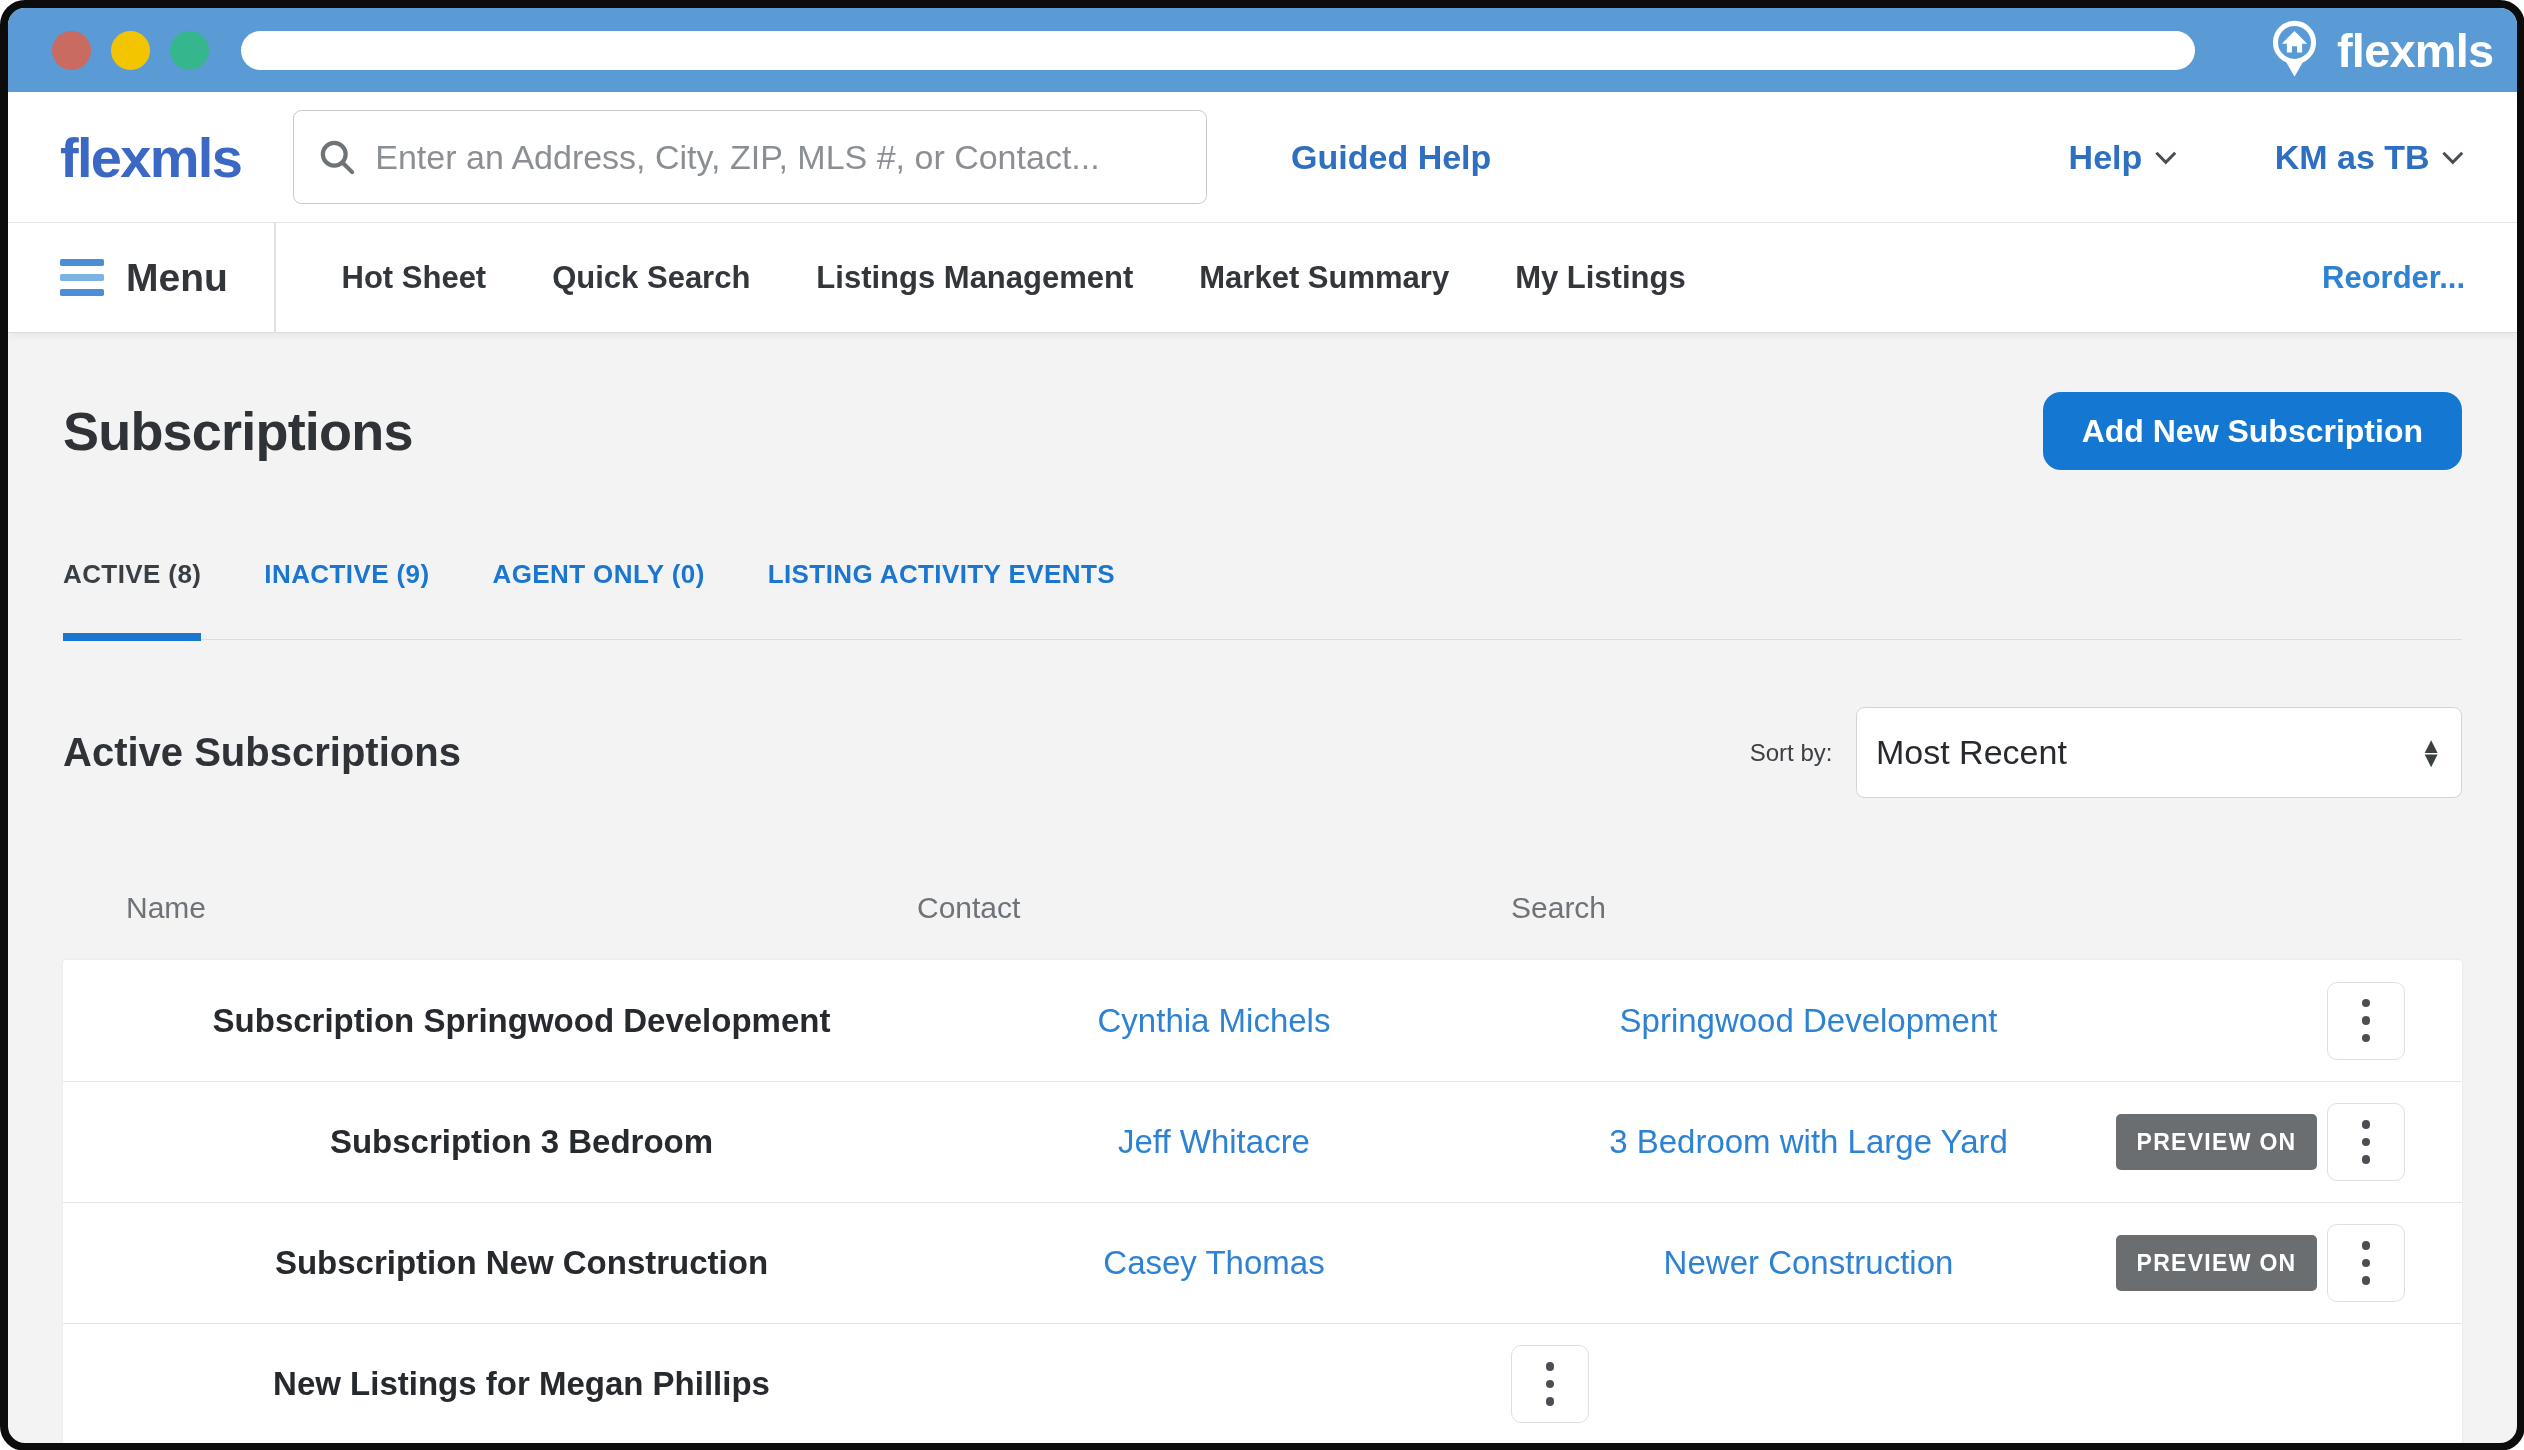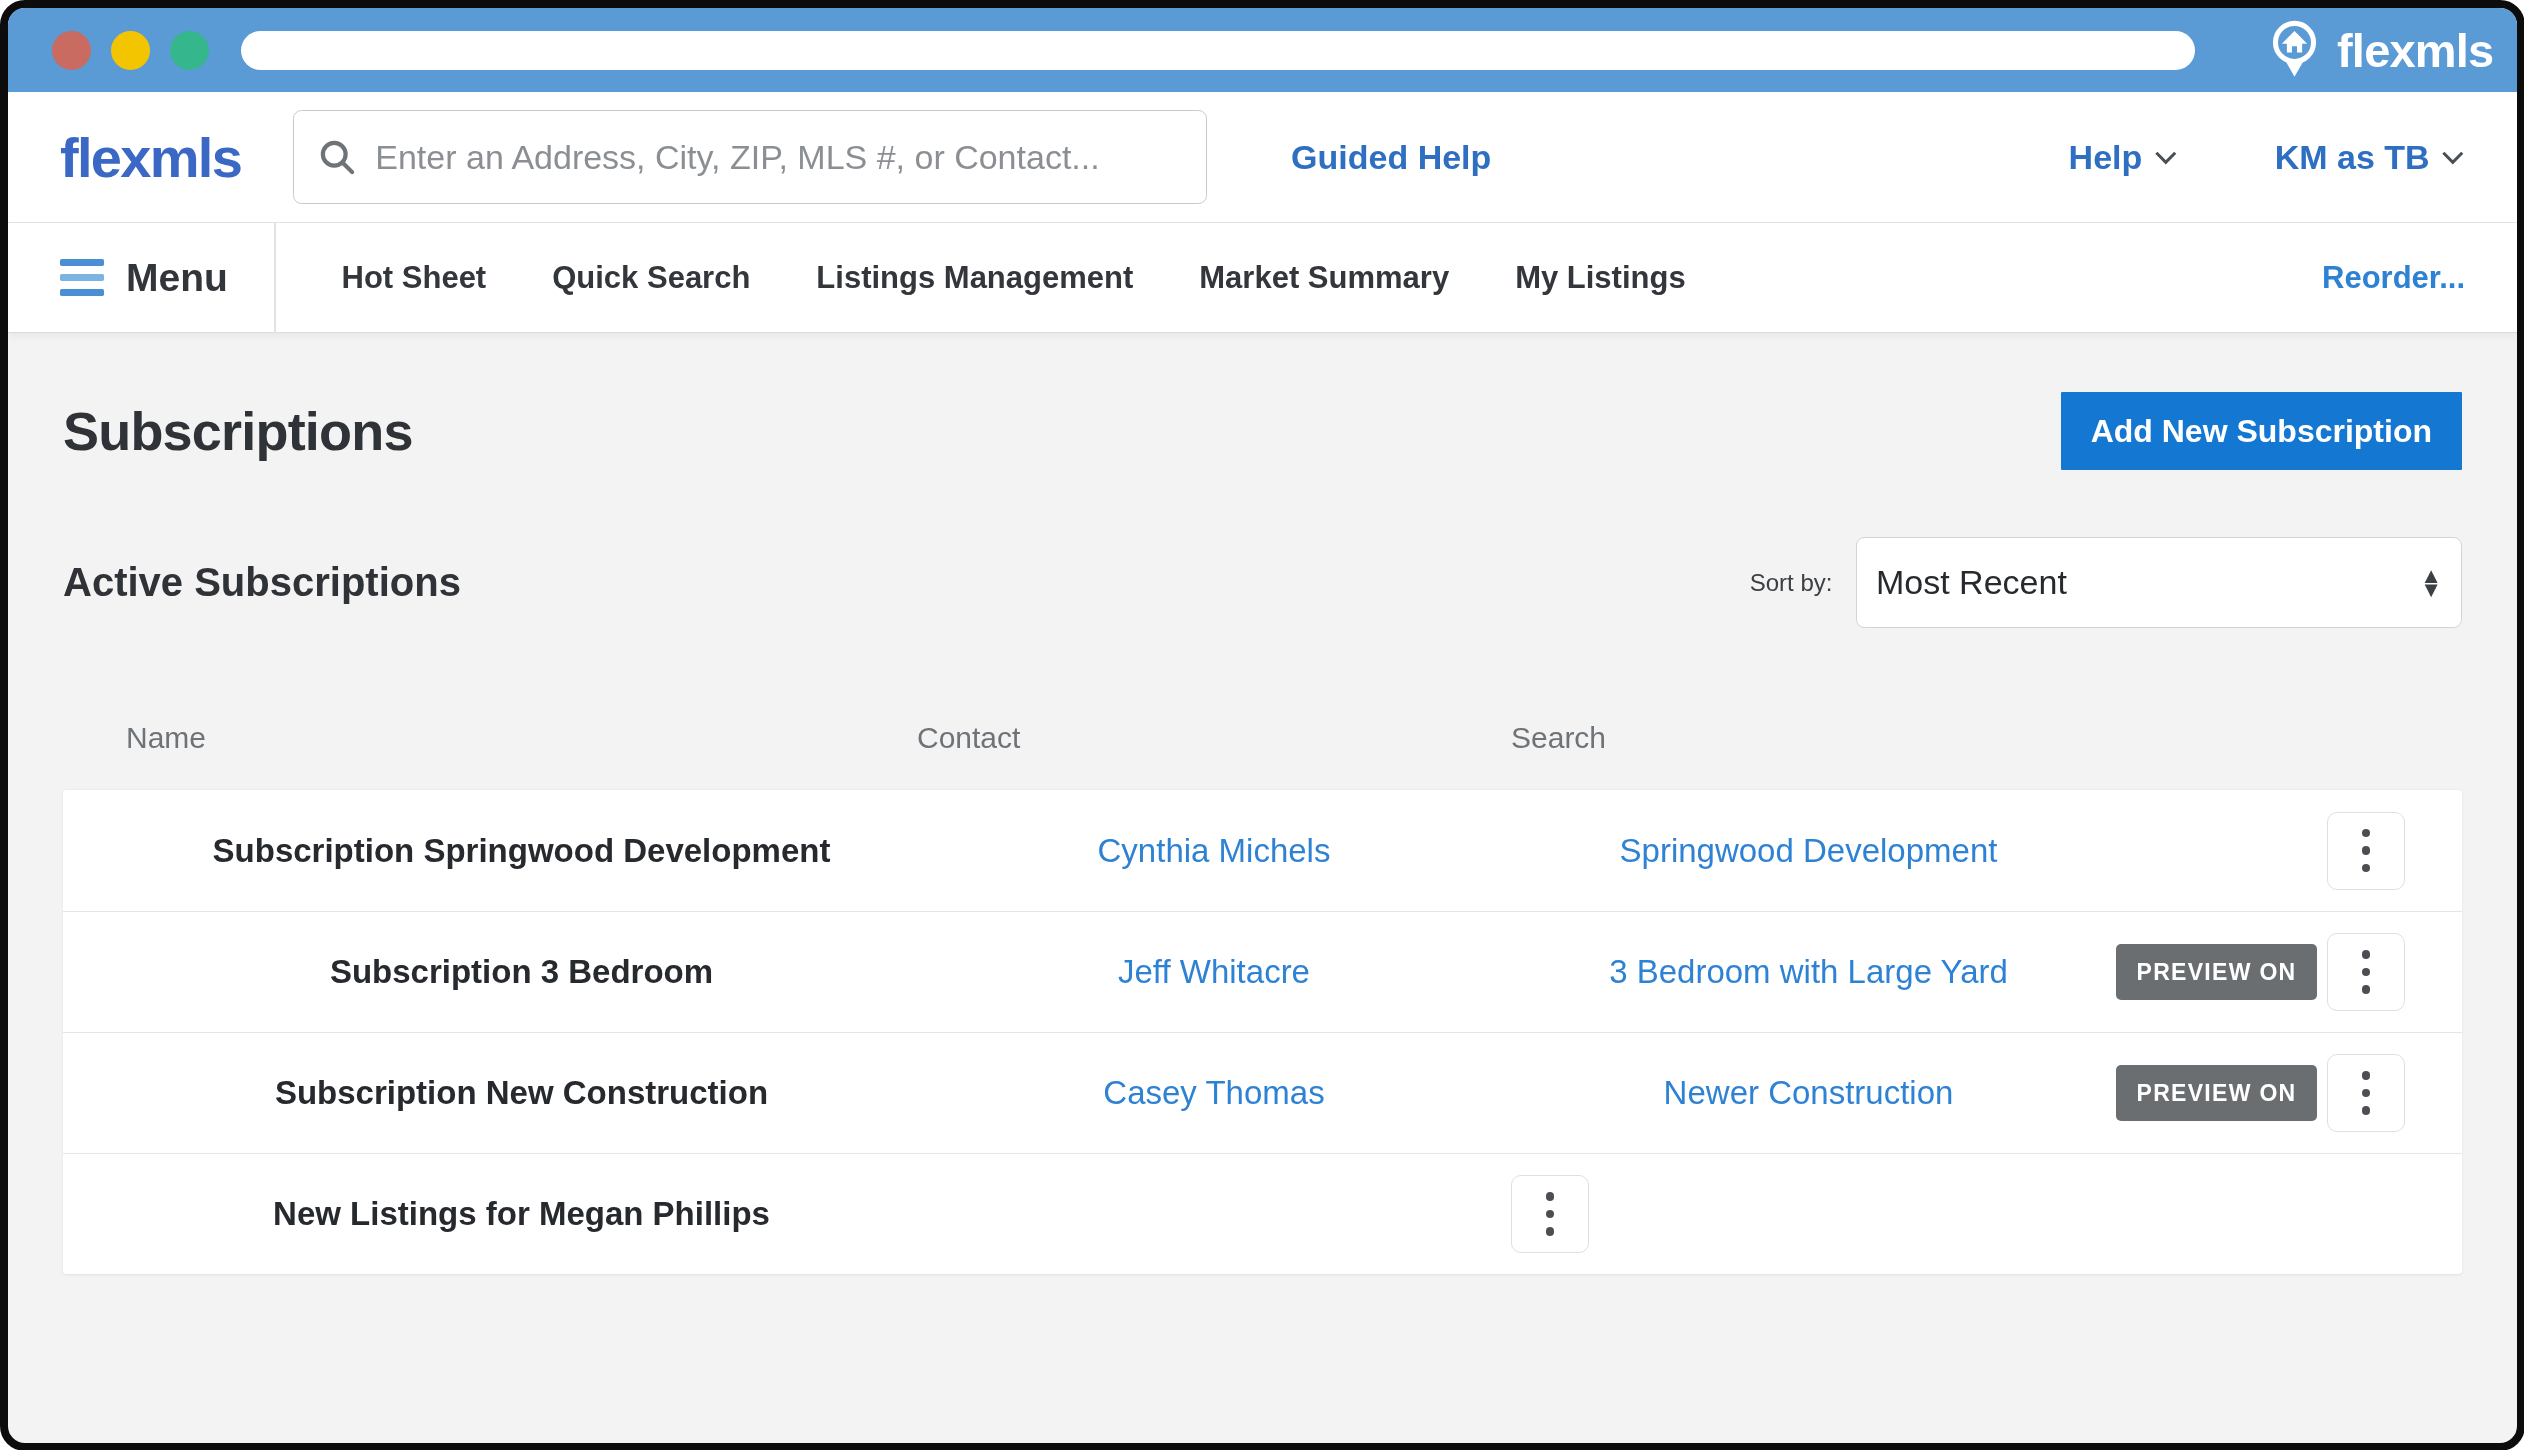--- a/index.html
+++ b/index.html
@@ -34,21 +34,21 @@
   .burger span:nth-child(2){ background:#7db3e2; }
   .menu-label{ font-size:39px; font-weight:600; color:#32363b; }
   .v-div{ width:1.7px; height:110px; background:#e2e2e4; margin-left:46px; }
   .nav-item{ font-size:31px; font-weight:600; color:#33373c; text-decoration:none; margin-left:66px; cursor:pointer; }
   .reorder{ margin-left:auto; margin-right:52px; font-size:31px; font-weight:600; color:#2e82d4; text-decoration:none; cursor:pointer; }
 
   
   .content{ padding:59px 55px 0 55px; height:1126px; overflow:hidden; }
   .page-head{ display:flex; align-items:center; }
   h1{ font-size:54px; font-weight:700; color:#2f3338; letter-spacing:-0.8px; }
-  .add-btn{ margin-left:auto; height:78px; padding:0 30px; background:#1478d2; color:#fff; font-size:32px; font-weight:700; border:none; border-radius:1px; cursor:pointer; font-family:inherit; }
+  .add-btn{ margin-left:auto; height:78px; padding:0 39px; background:#1478d2; color:#fff; font-size:32px; font-weight:700; border:none; border-radius:18px; cursor:pointer; font-family:inherit; }
 
   .tabs{ margin-top:89px; position:relative; display:flex; gap:63px; border-bottom:1.7px solid #dcdcdd; padding-bottom:49px; }
   .tab{ font-size:26px; font-weight:700; letter-spacing:0.4px; color:#1b76cf; text-decoration:none; cursor:pointer; position:relative; }
   .tab.active{ color:#3a3f44; }
   .tab.active::after{ content:""; position:absolute; left:0; right:0; bottom:-51px; height:7.6px; background:#1b76cf; }
 
   .section-row{ margin-top:67px; display:flex; align-items:center; }
   h2{ font-size:40px; font-weight:600; color:#2f3338; }
   .sort-label{ margin-left:auto; font-size:24px; color:#3c4043; margin-right:23.6px; }
   .sort-select{ width:606px; height:91px; background:#fff; border:1.7px solid #d3d3d5; border-radius:8.4px; display:flex; align-items:center; padding:0 19px; cursor:pointer; }
@@ -131,20 +131,26 @@
     <a class="reorder">Reorder...</a>
   </nav>
 
   <main class="content">
 
     <div class="page-head">
       <h1>Subscriptions</h1>
       <button class="add-btn">Add New Subscription</button>
     </div>
 
+    <div class="tabs">
+      <a class="tab active">ACTIVE (8)</a>
+      <a class="tab">INACTIVE (9)</a>
+      <a class="tab">AGENT ONLY (0)</a>
+      <a class="tab">LISTING ACTIVITY EVENTS</a>
+    </div>
 
     <div class="section-row">
       <h2>Active Subscriptions</h2>
       <span class="sort-label">Sort by:</span>
       <div class="sort-select">
         <span class="sort-value">Most Recent</span>
         <span class="spin">
             <span>▲</span>
             <span>▼</span>
           </span>

